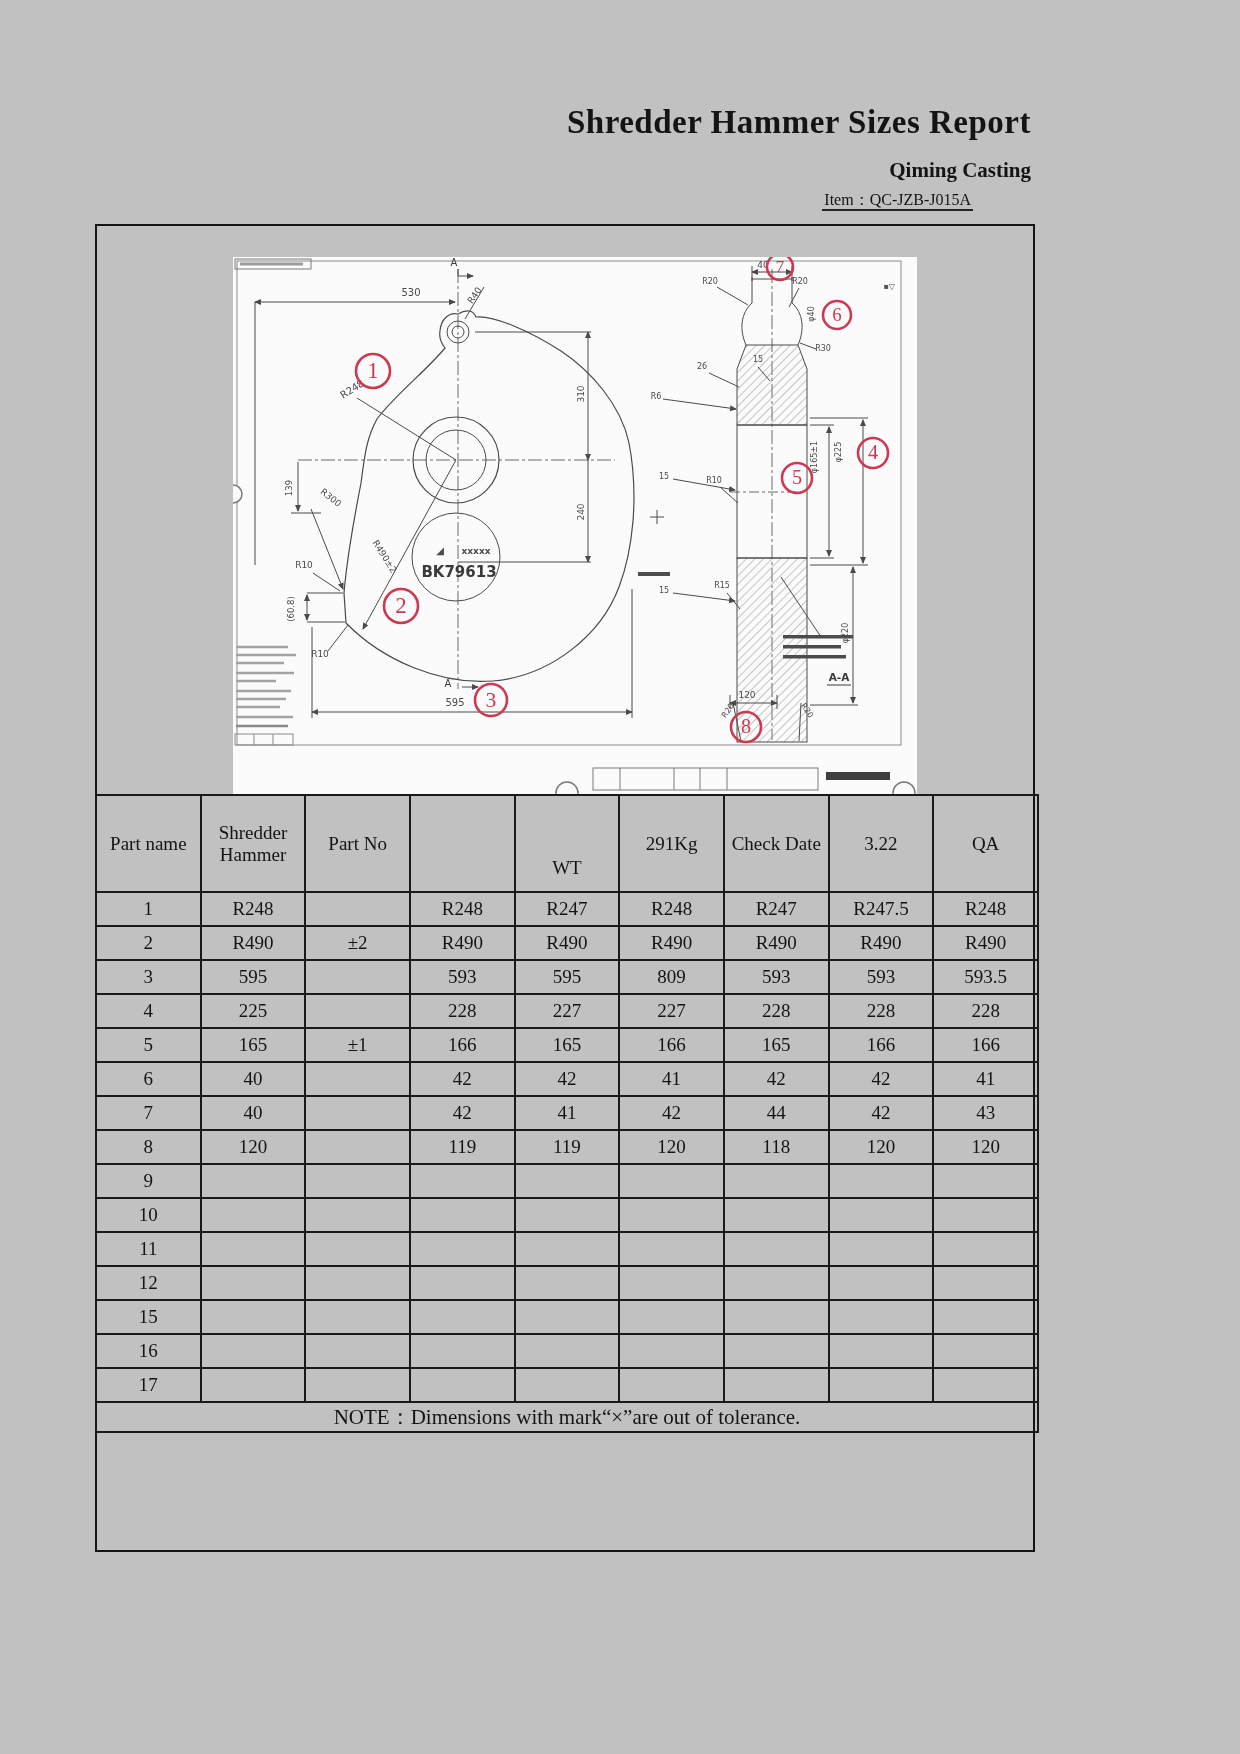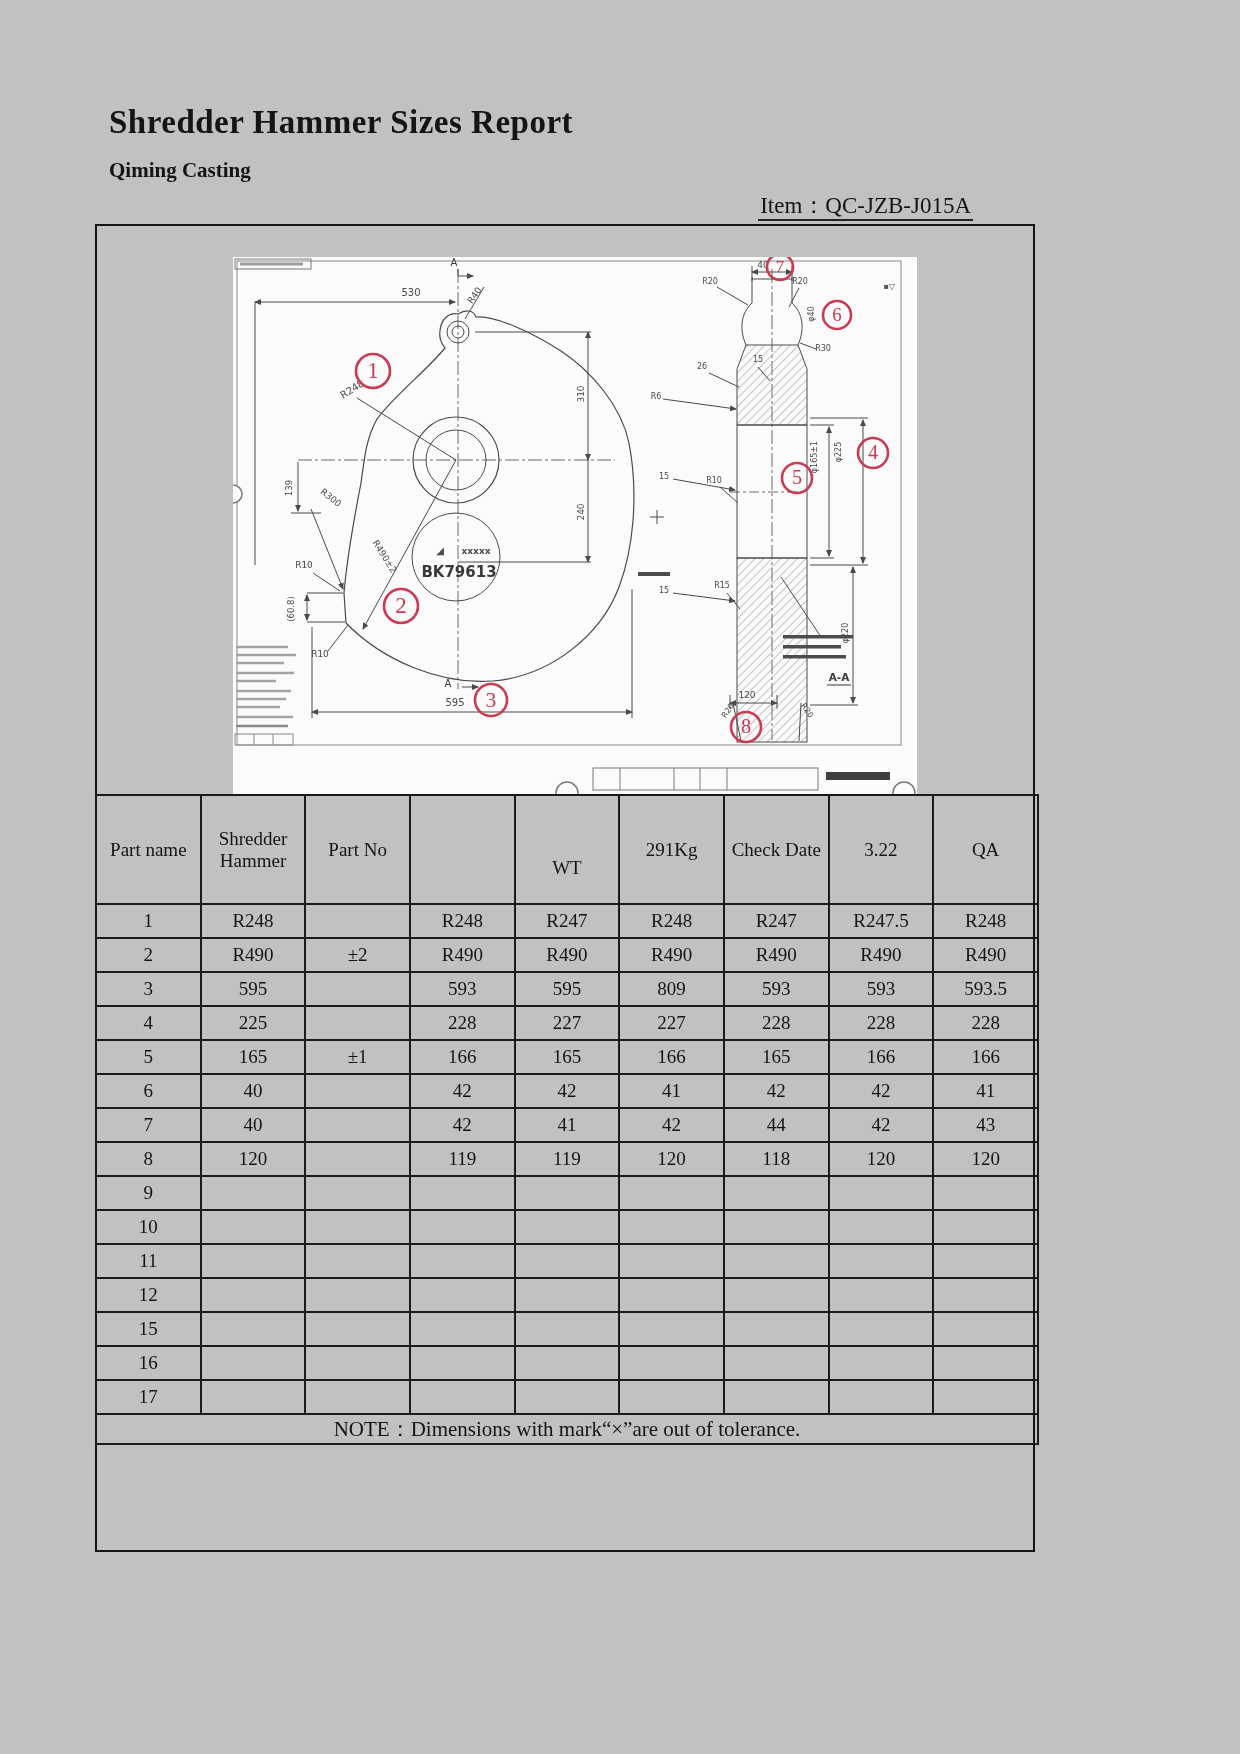--- a/index.html
+++ b/index.html
@@ -3,43 +3,43 @@
 <meta charset="utf-8">
 <style>
   html,body{margin:0;padding:0;}
   body{
     width:1240px;height:1754px;position:relative;
     background:#c1c1c1;
     font-family:"Liberation Serif", serif;
     color:#141414;
     overflow:hidden;
   }
-  .hdr-zone{position:absolute;left:109px;width:940px;text-align:left;}
+  .hdr-zone{position:absolute;left:91px;width:940px;text-align:right;}
   #title{top:104px;font-size:33px;font-weight:bold;letter-spacing:0.5px;}
   #subtitle{top:158px;font-size:21px;font-weight:bold;}
-  #itemline{position:absolute;left:95px;top:190px;width:878px;text-align:right;font-size:23px;}
+  #itemline{position:absolute;left:95px;top:190px;width:878px;text-align:right;font-size:16px;}
   #itemline span{border-bottom:2px solid #222;padding:0 2px 1px 2px;}
   #docbox{
     position:absolute;left:95px;top:224px;width:940px;height:1328px;
     border:2px solid #141414;box-sizing:border-box;
   }
   #sheet{
     position:absolute;left:136px;top:31px;width:684px;height:538px;
     background:#fbfbfb;overflow:hidden;
   }
   #sizes-table{
     position:absolute;left:-2px;top:568px;width:944px;
     border-collapse:collapse;table-layout:fixed;
   }
   #sizes-table td{
     border:2px solid #1a1a1a;text-align:center;vertical-align:middle;
     font-size:19px;padding:0 2px;overflow:hidden;
   }
   #sizes-table tr.hdr1 td{height:83px;}
-  #sizes-table tr.hdr1 td.wt{vertical-align:bottom;padding-bottom:24px;}
+  #sizes-table tr.hdr1 td.wt{vertical-align:bottom;padding-bottom:12px;}
   #sizes-table tr.hdr2 td{height:53px;}
   #sizes-table tr.datarow td{height:32px;}
   #sizes-table tr.noterow td{height:27px;font-size:21px;}
   svg text{font-family:"DejaVu Sans", sans-serif;}
   svg text.ser{font-family:"Liberation Serif", serif;}
 </style>
 </head>
 <body>
 
 <div class="hdr-zone" id="title">Shredder Hammer Sizes Report</div>

